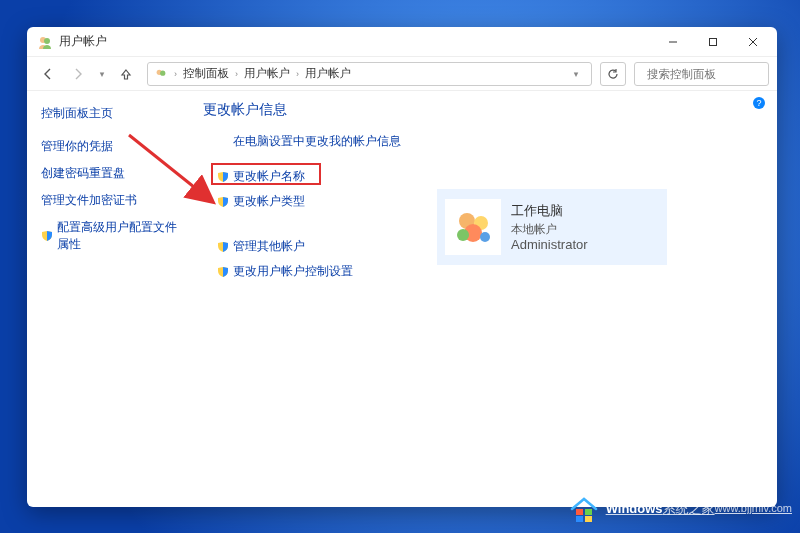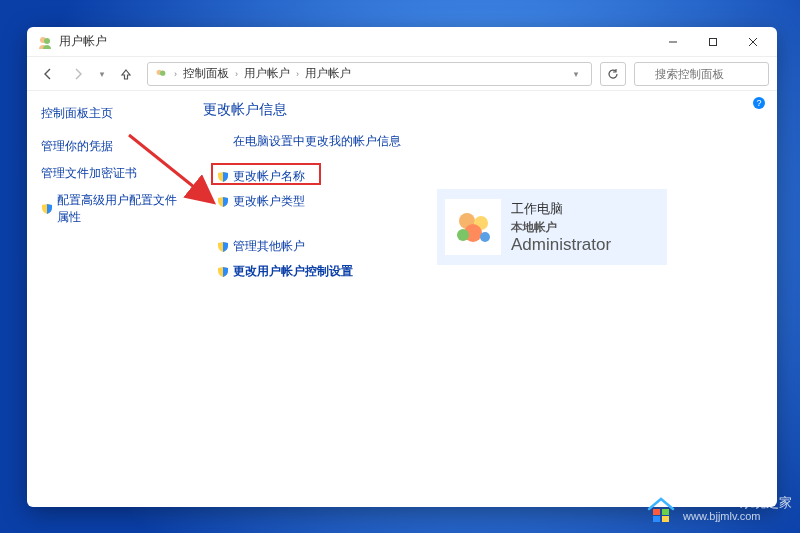--- a/index.html
+++ b/index.html
@@ -80,21 +80,21 @@
   .addr-drop {
     width: 18px; display:flex; align-items:center; justify-content:center; color:#888; font-size:9px;
   }
   .refresh-btn {
     width: 26px; height: 24px; border:1px solid #ccc; border-radius:3px;
     display:flex; align-items:center; justify-content:center; color:#555;
     margin-right:4px;
   }
   .searchbox {
     width: 135px; height:24px; border:1px solid #ccc; border-radius:3px;
-    display:flex; align-items:center; padding:0 20px; color:#888;
+    display:flex; align-items:center; padding:0 12px; color:#888;
   }
   .searchbox input {
     border:none; outline:none; flex:1; font-size:11.5px; background:transparent; color:#333;
   }
   .searchbox .search-icon { width:12px; height:12px; color:#888; }
   
   .content {
     flex:1;
     display:flex;
     position: relative;
@@ -158,41 +158,41 @@
     gap: 10px;
   }
   .avatar {
     width: 56px; height: 56px;
     background: #fff;
     display:flex; align-items:center; justify-content:center;
   }
   .avatar svg { width:48px; height:48px; }
   .account-info { font-size:12px; color:#333; }
   .account-info .name { font-size:13px; margin-bottom:2px; }
-  .account-info .type { font-size:11.5px; color:#555;font-weight:bold; }
-  .account-info .role { font-size:17px; color:#555; }
+  .account-info .type { font-size:11.5px; color:#555; }
+  .account-info .role { font-size:13px; color:#555; }
   
   .anno-arrow {
     position:absolute;
     left: 96px; top: 38px;
     width: 120px; height: 100px;
     pointer-events:none;
   }
   
   .watermark {
     position:absolute;
     right: 8px; bottom: 8px;
     display:flex; align-items:center; gap:6px;
     color: rgba(255,255,255,0.8);
     font-size: 13px;
   }
   .watermark .logo-house {
     width: 32px; height: 32px;
   }
-  .watermark .wm-text { display:flex; flex-direction:column; line-height:1.1; }
+  .watermark .wm-text { display:flex; flex-direction:row; line-height:1.1;text-decoration:underline; }
   .watermark .wm-line1 b { color:#fff; font-weight:600; }
   .watermark .wm-line2 { font-size:11px; color:rgba(255,255,255,0.75); }
 </style>
 </head>
 <body>
 
 <div class="window">
 
   <div class="titlebar">
     <span class="title-icon">
@@ -279,20 +279,23 @@
   <div class="content">
     <div class="help-dot">?</div>
 
     <div class="sidebar">
       <div class="side-link">
         <span>控制面板主页</span>
       </div>
       <div style="height:6px"></div>
       <div class="side-link">
         <span>管理你的凭据</span>
+      </div>
+      <div class="side-link">
+        <span>创建密码重置盘</span>
       </div>
       <div class="side-link">
         <span>管理文件加密证书</span>
       </div>
       <div class="side-link">
         <span class="shield">
           <svg viewBox="0 0 12 12">
               <path d="M6 1l5 1v3c0 3-2 5-5 6C3 10 1 8 1 5V2z" fill="#ffd24a"></path>
               <path d="M6 1l5 1v3c0 3-2 5-5 6V1z" fill="#2a8cff"></path>
             </svg>
@@ -332,21 +335,21 @@
         <div class="gap"></div>
         <div class="task" style="margin-left:14px;">
           <span class="shield">
             <svg viewBox="0 0 12 12">
                 <path d="M6 1l5 1v3c0 3-2 5-5 6C3 10 1 8 1 5V2z" fill="#ffd24a"></path>
                 <path d="M6 1l5 1v3c0 3-2 5-5 6V1z" fill="#2a8cff"></path>
               </svg>
           </span>
           <span class="link">管理其他帐户</span>
         </div>
-        <div class="task" style="margin-left:14px;font-weight:bold;">
+        <div class="task" style="margin-left:14px;">
           <span class="shield">
             <svg viewBox="0 0 12 12">
                 <path d="M6 1l5 1v3c0 3-2 5-5 6C3 10 1 8 1 5V2z" fill="#ffd24a"></path>
                 <path d="M6 1l5 1v3c0 3-2 5-5 6V1z" fill="#2a8cff"></path>
               </svg>
           </span>
           <span class="link">更改用户帐户控制设置</span>
         </div>
       </div>
     </div>

